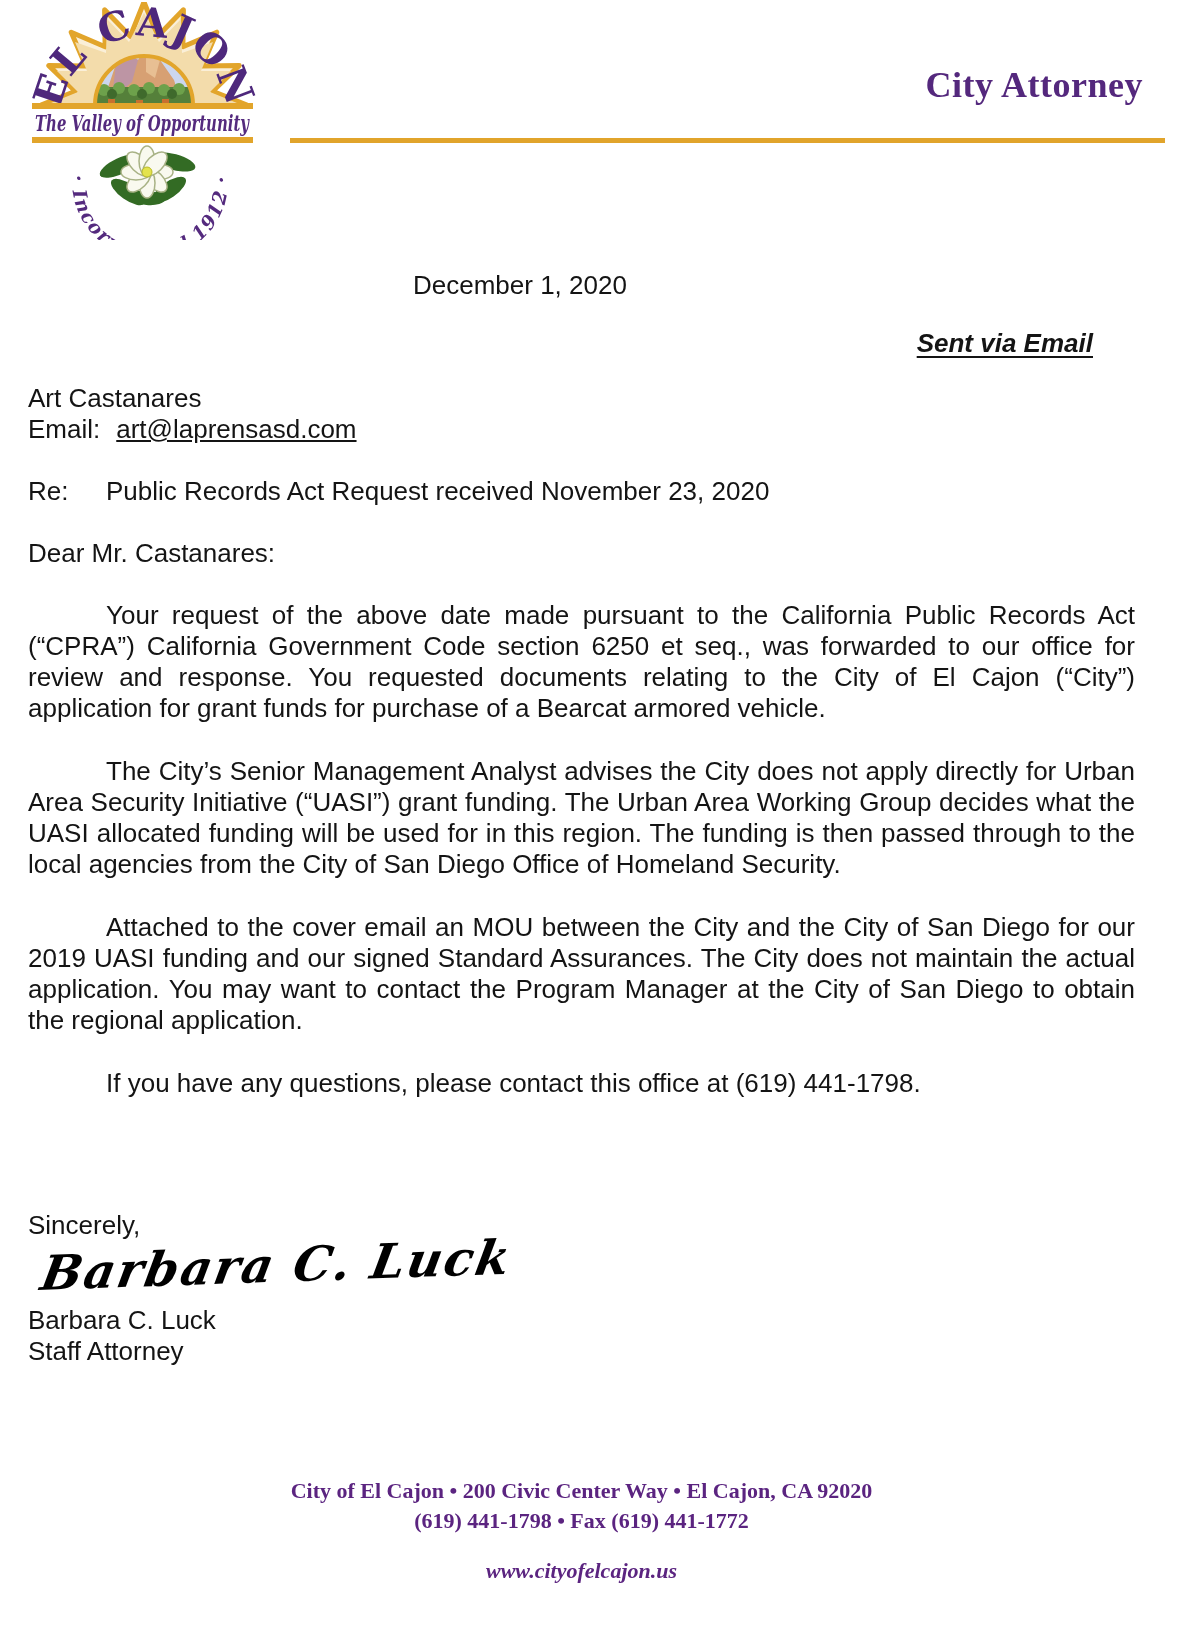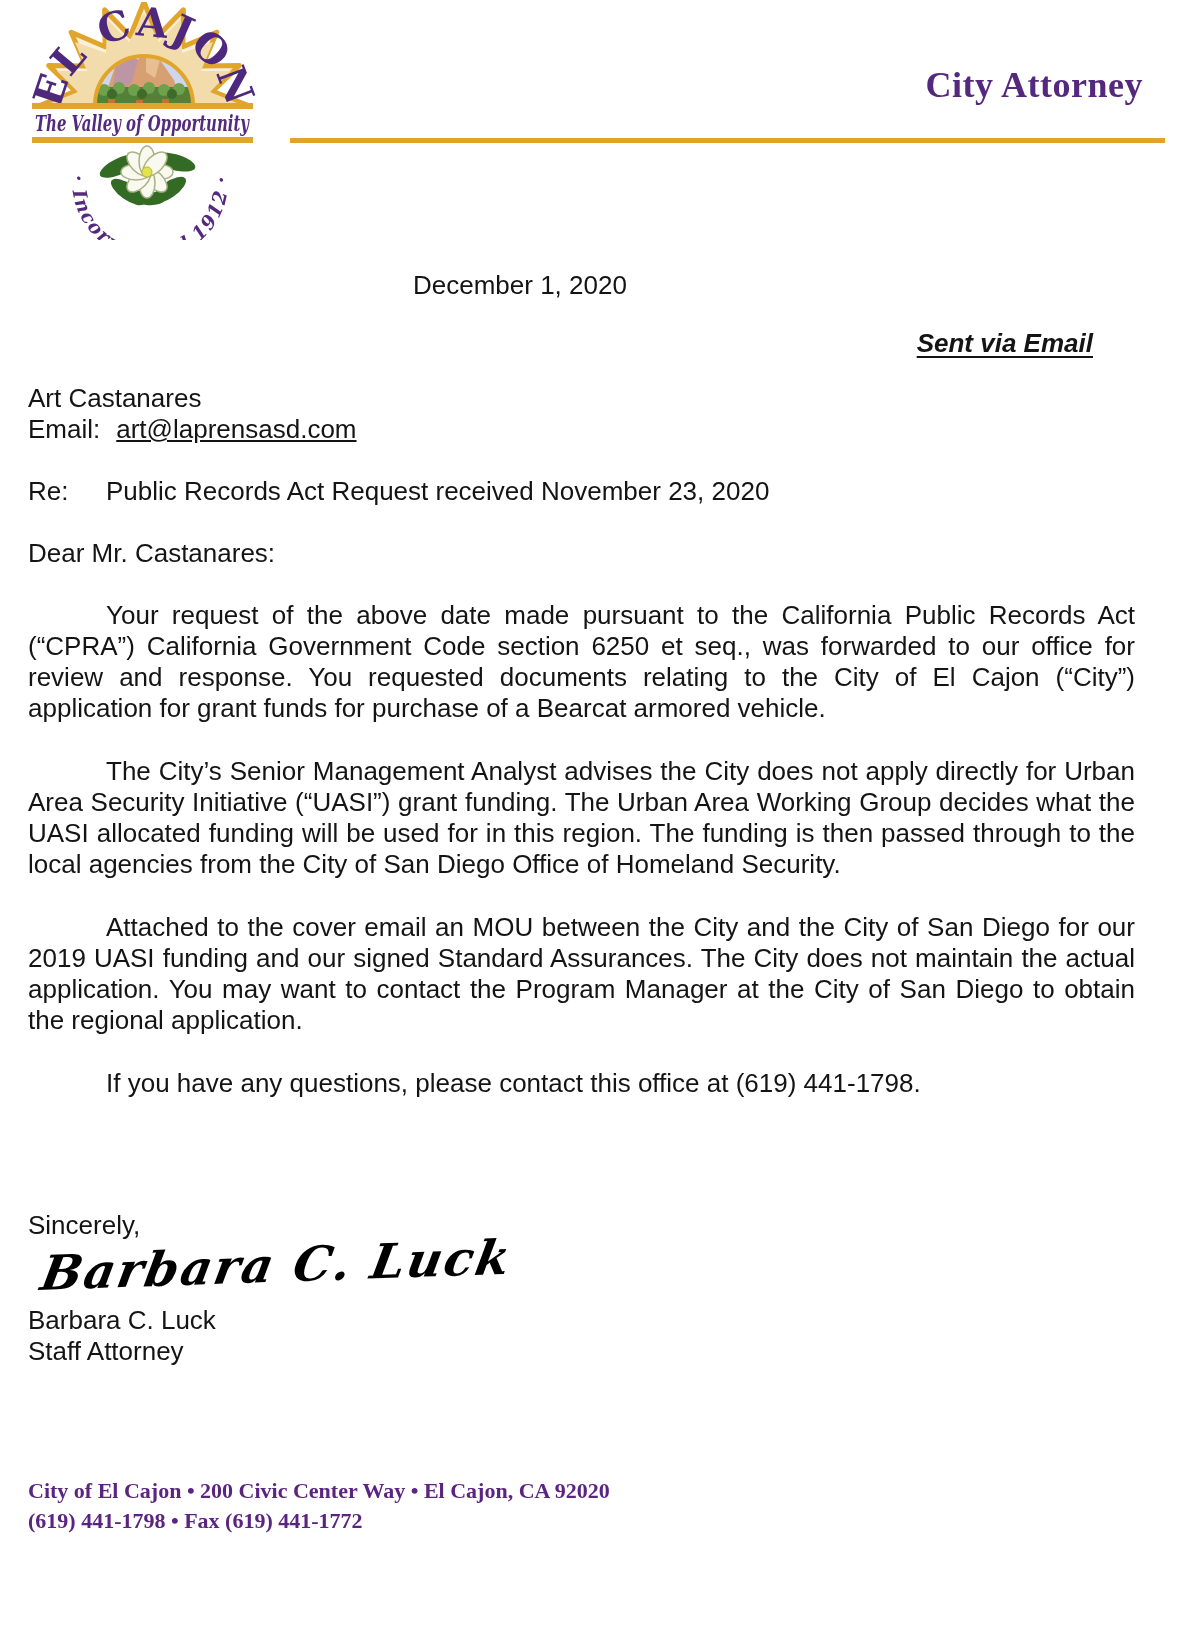--- a/index.html
+++ b/index.html
@@ -34,21 +34,21 @@
   .closing{margin-top:111px;}
   .signature-script{
     font-family:"DejaVu Serif",serif;font-style:italic;font-weight:bold;
     font-size:48px;line-height:64px;display:inline-block;
     transform:skewX(-12deg) rotate(-2deg);transform-origin:left bottom;
     margin-left:8px;letter-spacing:2px;color:#000;
   }
   .signer-name,.signer-title{line-height:31px;}
   
   .footer{
-    position:absolute;left:28px;top:1476px;width:1107px;text-align:left;
+    position:absolute;left:28px;top:1476px;width:1107px;text-align:center;
     font-family:"Liberation Serif",serif;font-weight:bold;
     font-size:22px;line-height:30px;color:#5b2480;
   }
   .footer .website{font-style:italic;margin-top:20px;}
 </style>
 </head>
 <body>
 
 <div class="page">
 
@@ -153,15 +153,16 @@
       <span class="signature-script">Barbara C. Luck</span>
     </div>
 
     <div class="signer-name">Barbara C. Luck</div>
     <div class="signer-title">Staff Attorney</div>
   </div>
 
   <div class="footer">
     <div>City of El Cajon • 200 Civic Center Way • El Cajon, CA 92020</div>
     <div>(619) 441-1798 • Fax (619) 441-1772</div>
+    <div class="website">www.cityofelcajon.us</div>
   </div>
 
 </div>
 
 </body></html>

